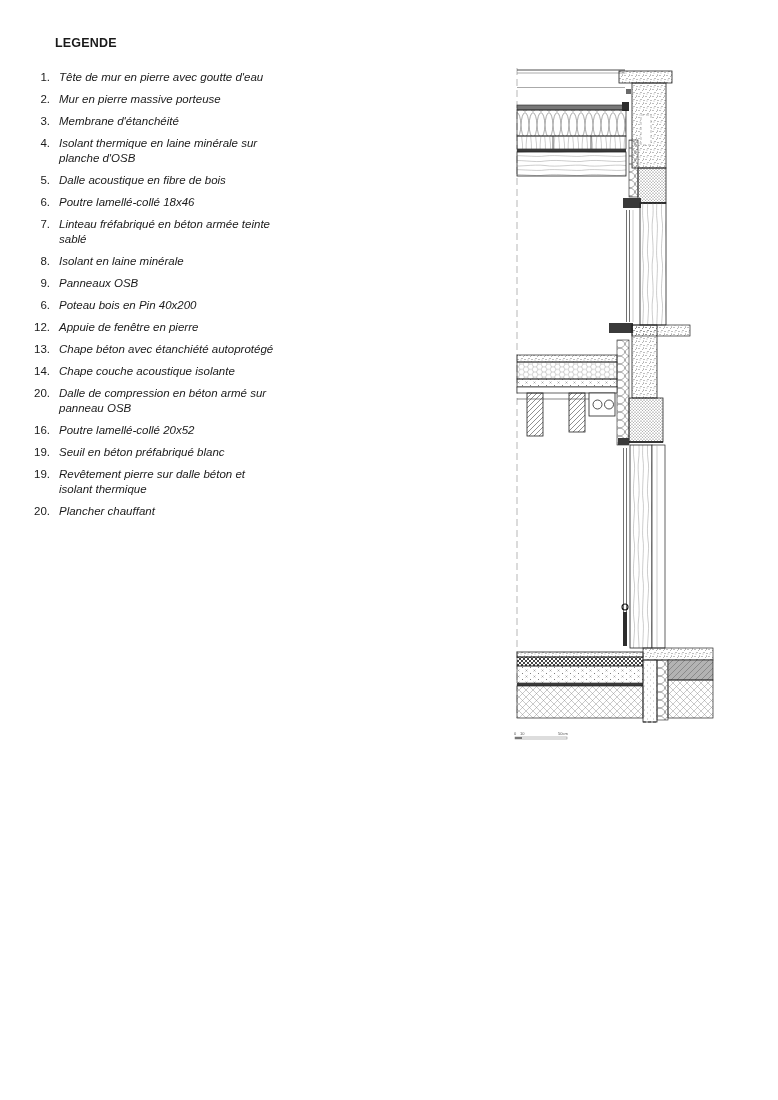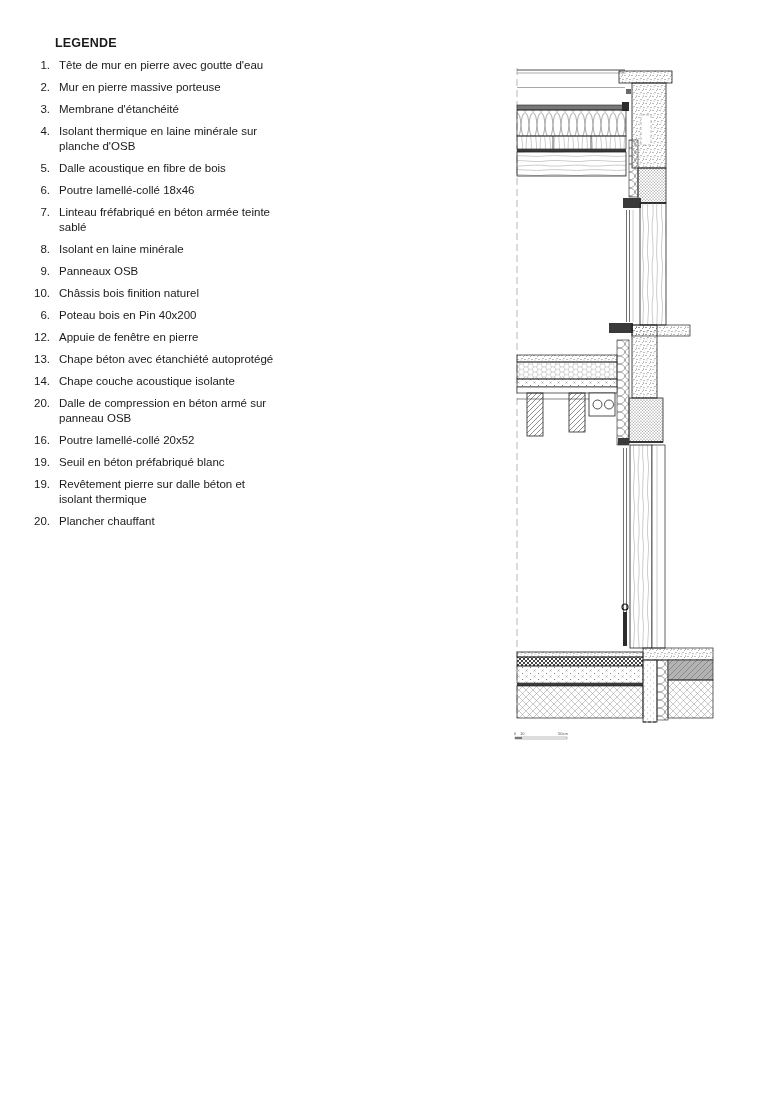--- a/index.html
+++ b/index.html
@@ -6,32 +6,32 @@
   body{
     width:778px;height:1100px;position:relative;overflow:hidden;
     background:#ffffff;
     font-family:"Liberation Sans", sans-serif;
     color:#1a1a1a;
   }
   .legend{
     position:absolute;left:30px;top:36px;width:300px;
   }
   .legend-title{
-    font-size:12.5px;font-weight:bold;margin:0 0 8px 25px;letter-spacing:.2px;
+    font-size:12.5px;font-weight:bold;margin:0 0 20px 25px;letter-spacing:.2px;
   }
   .legend-list{margin:0;padding:0;list-style:none;}
   .legend-item{
     display:flex;align-items:flex-start;margin-bottom:7px;
     font-size:11.5px;line-height:15px;
   }
   .legend-item .num{
     width:20px;flex:0 0 20px;text-align:right;margin-right:9px;
   }
   .legend-item .txt{
-    flex:1;white-space:pre-line;
+    flex:1;white-space:pre-line;font-style:italic;
   }
   .drawing{
     position:absolute;left:505px;top:60px;width:225px;height:690px;
   }
 </style>
 </head>
 <body>
 
 <div class="legend">
   <h1 class="legend-title">LEGENDE</h1>
@@ -66,24 +66,20 @@
         <span class="txt">Linteau fréfabriqué en béton armée  teinte
 sablé</span>
       </li>
       <li class="legend-item">
         <span class="num">8.</span>
         <span class="txt">Isolant en laine minérale</span>
       </li>
       <li class="legend-item">
         <span class="num">9.</span>
         <span class="txt">Panneaux OSB</span>
-      </li>
-      <li class="legend-item">
-        <span class="num">10.</span>
-        <span class="txt">Châssis bois finition naturel</span>
       </li>
       <li class="legend-item">
         <span class="num">6.</span>
         <span class="txt">Poteau bois en Pin 40x200</span>
       </li>
       <li class="legend-item">
         <span class="num">12.</span>
         <span class="txt">Appuie de fenêtre en pierre</span>
       </li>
       <li class="legend-item">

